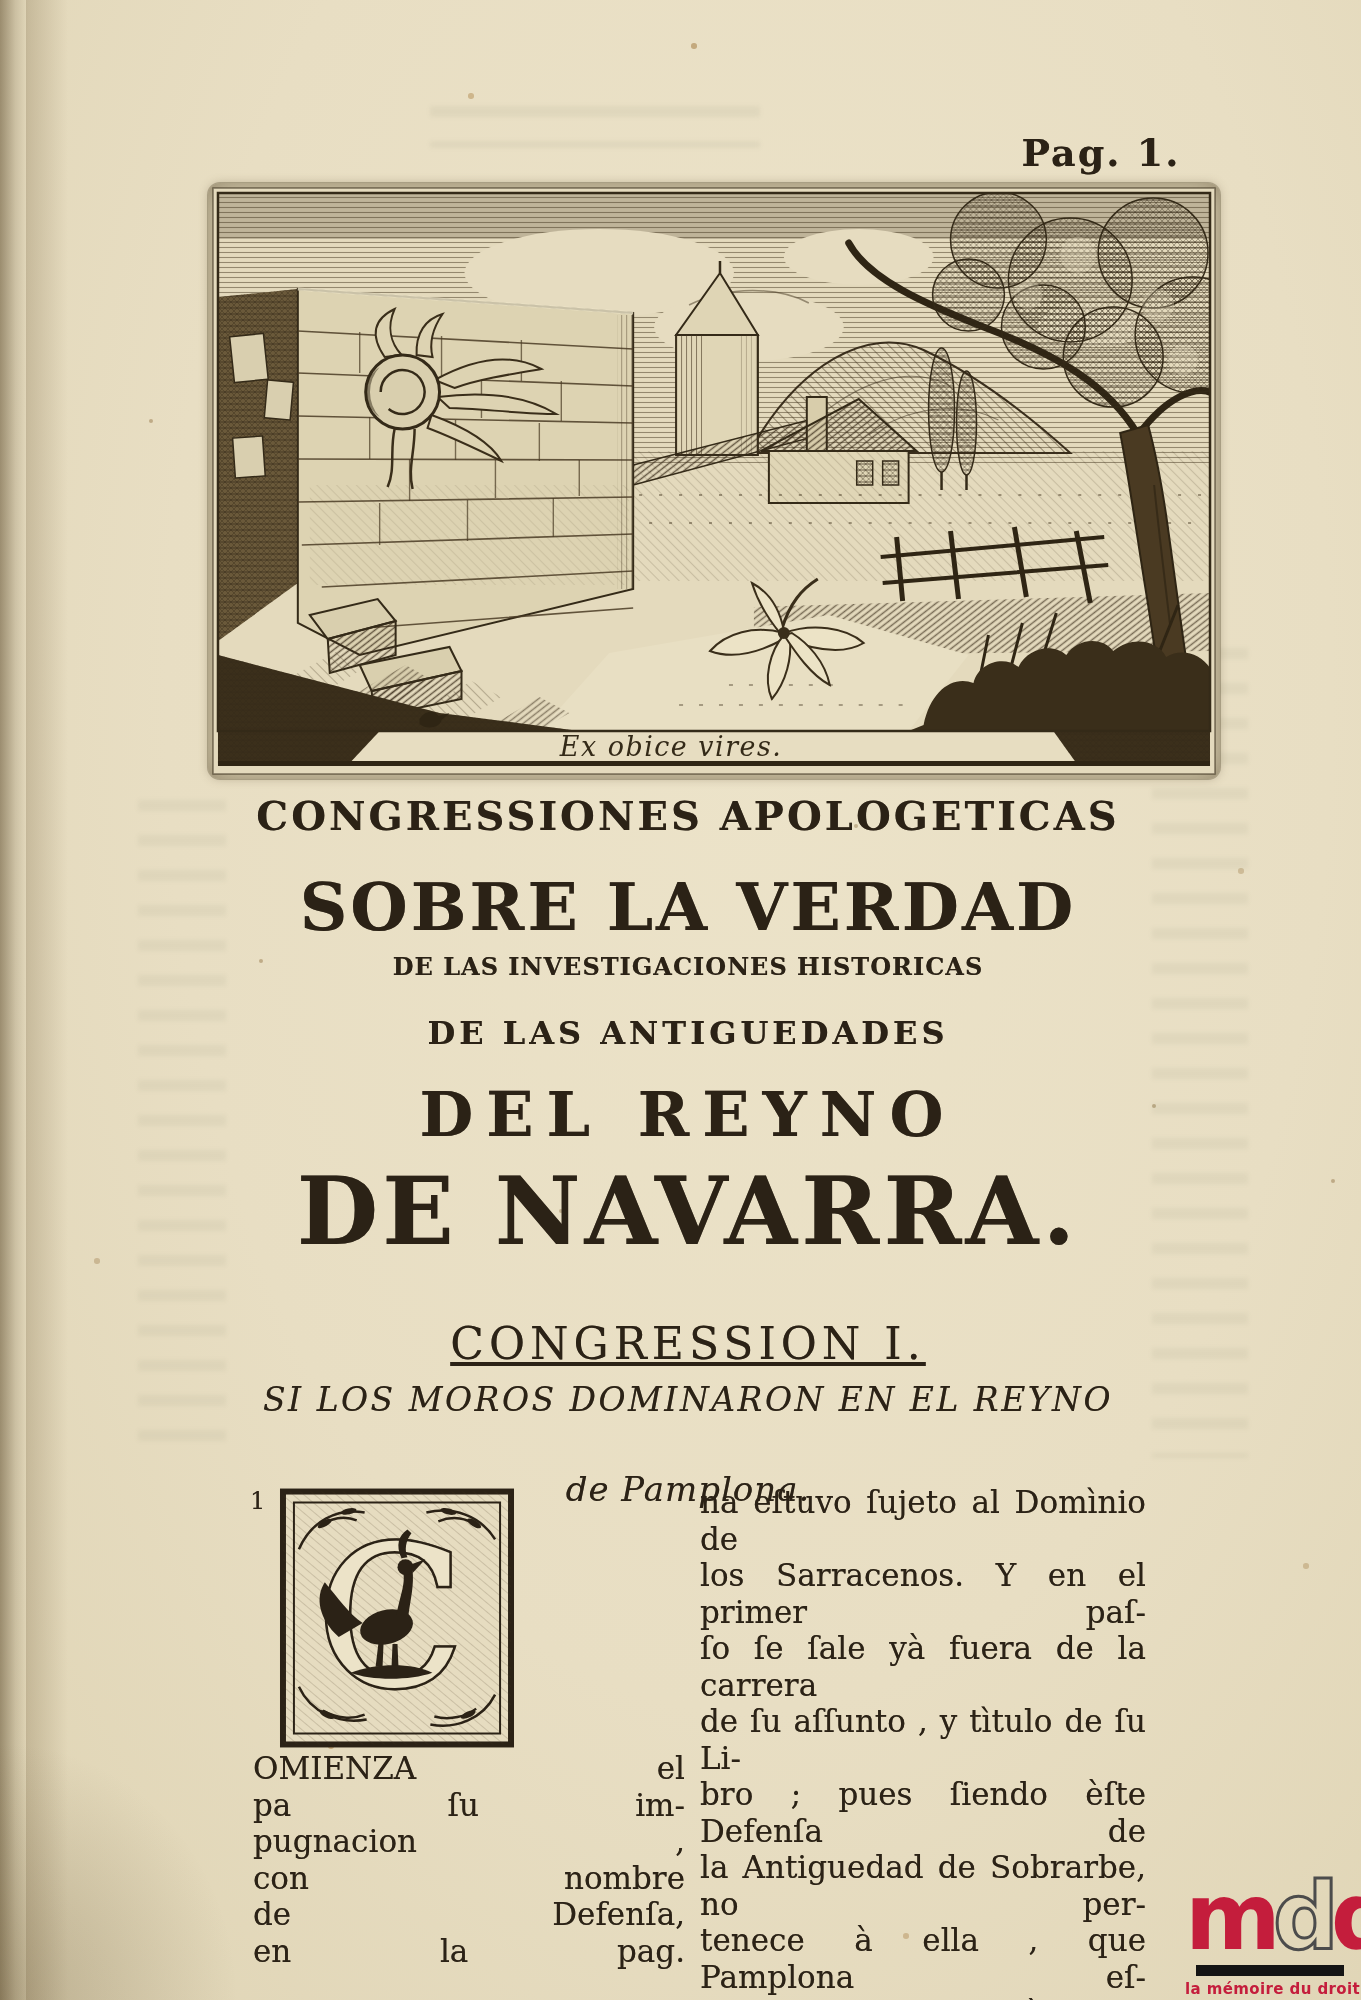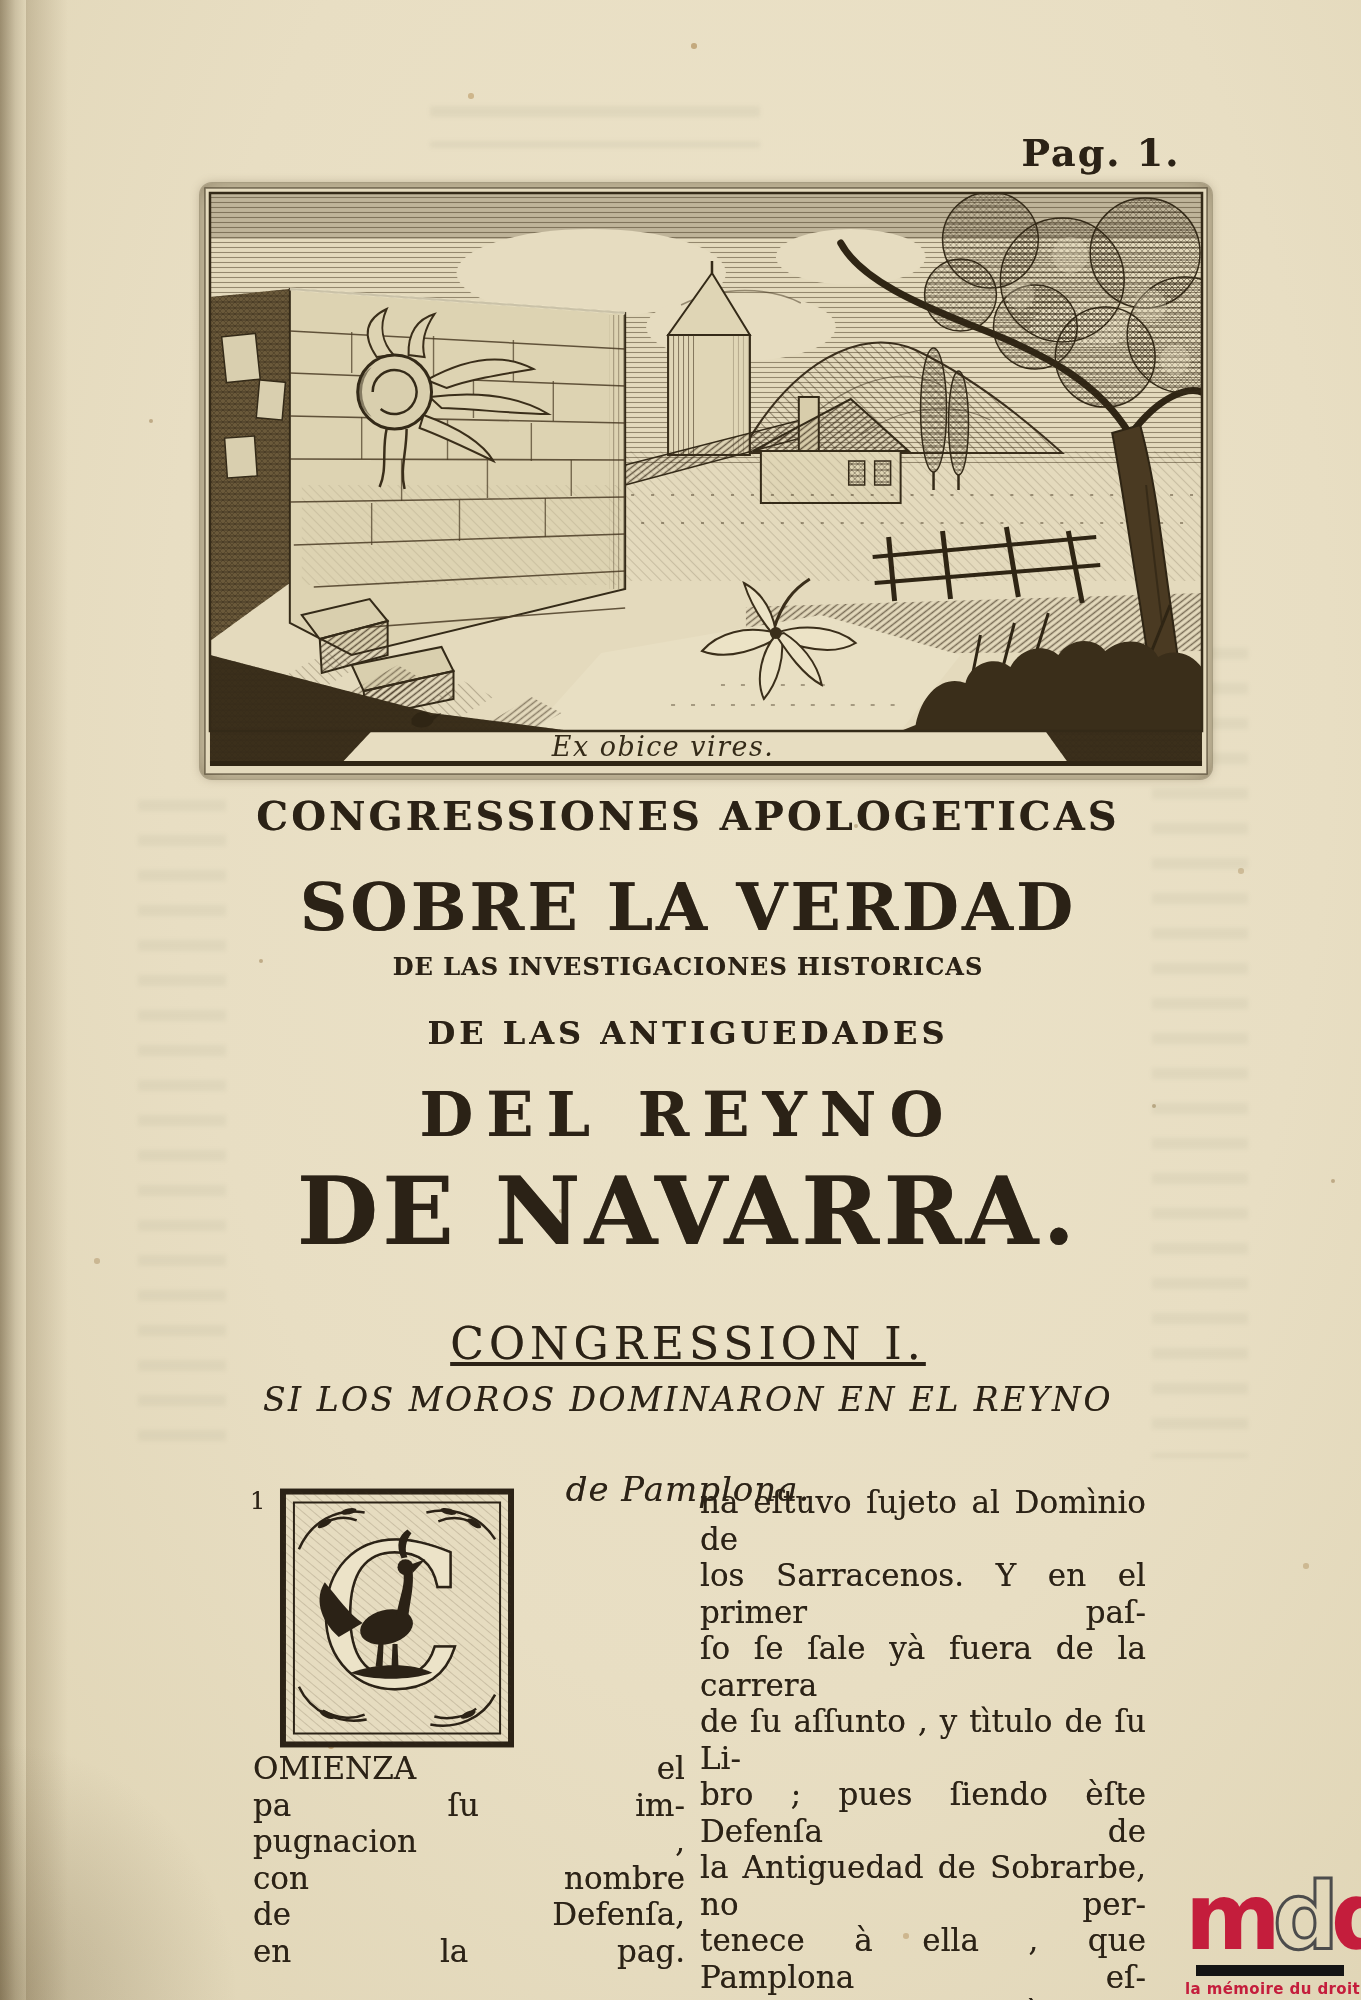--- a/index.html
+++ b/index.html
@@ -49,21 +49,21 @@
 
   .paranum{left:250px;top:1487px;font-size:24px;}
 
   .col{position:absolute;top:1484px;font-size:31px;line-height:36.5px;word-spacing:2px;}
   .col-left{left:253px;width:432px;}
   .col-right{left:700px;width:446px;}
   .bline{text-align:justify;text-align-last:justify;}
   .initial-box{float:left;width:236px;height:264px;margin:2px 8px 0 26px;}
 
   
-  .plate{position:absolute;left:200px;top:183px;width:1012px;height:596px;
+  .plate{position:absolute;left:208px;top:183px;width:1012px;height:596px;
       background:#e2d8ba;border-radius:12px;
       box-shadow:0 0 0 1px rgba(90,78,52,.35), 0 0 10px rgba(110,95,65,.35),
                  inset 0 0 26px 6px rgba(86,72,46,.5);}
   .plate svg{position:absolute;left:2px;top:2px;}
 
   
   .mdd{position:absolute;right:6px;bottom:2px;width:170px;text-align:center;z-index:9;
        font-family:"DejaVu Sans","Liberation Sans",sans-serif;}
   .mdd-word{font-size:92px;font-weight:bold;line-height:70px;letter-spacing:-8px;height:78px;}
   .mdd-word .red{color:#c41d3c;}

